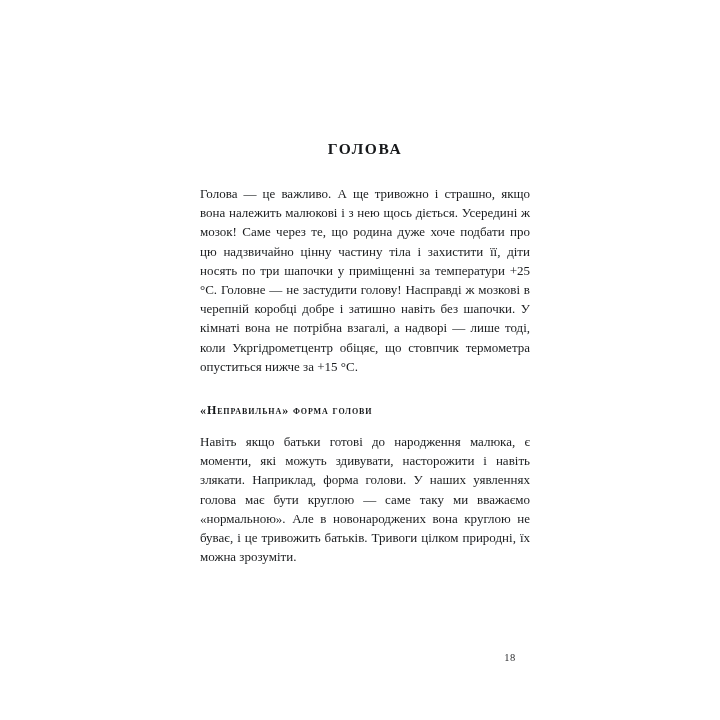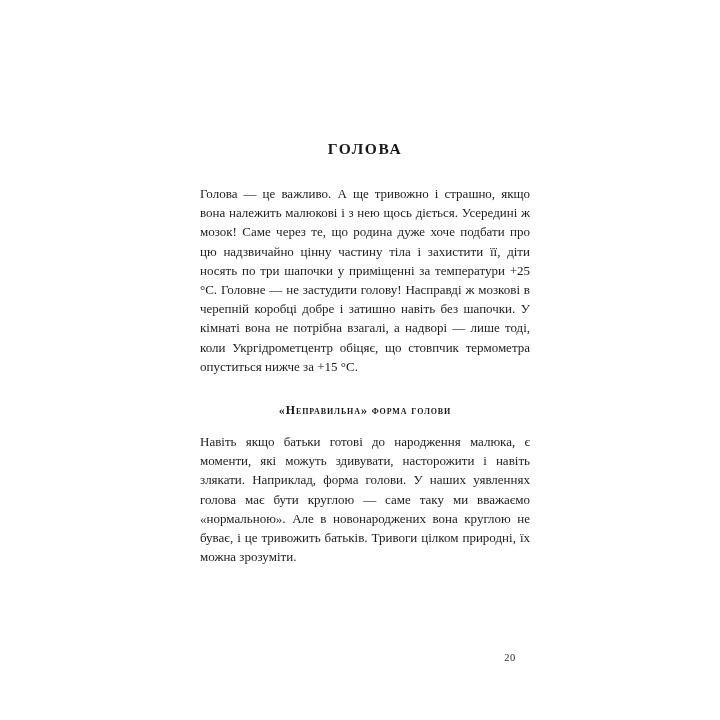--- a/index.html
+++ b/index.html
@@ -46,21 +46,21 @@
   }
   .para.indent {
     text-indent: 16px;
   }
   .para + .para {
     margin-top: 0;
   }
   .section-heading {
     font-size: 12px;
     font-weight: bold;
-    text-align: center;
+    text-align: left;
     letter-spacing: 0.9px;
     margin: 27px 0 14px 0;
     color: #16181a;
     font-variant: small-caps;
   }
   .page-number {
     position: absolute;
     left: 0;
     right: 0;
     top: 652px;
@@ -85,15 +85,15 @@
     <p class="para">Голова — це важливо. А ще тривожно і страшно, якщо вона належить малюкові і з нею щось діється. Усередині ж мозок! Саме через те, що родина дуже хоче подбати про цю надзвичайно цінну частину тіла і захистити її, діти носять по три шапочки у приміщенні за температури +25 °C. Головне — не застудити голову! Насправді ж мозкові в черепній коробці добре і затишно навіть без шапочки. У кімнаті вона не потрібна взагалі, а надворі — лише тоді, коли Укргідрометцентр обіцяє, що стовпчик термометра опустить­ся нижче за +15 °C.</p>
 
     <h2 class="section-heading">«Неправильна» форма голови</h2>
 
     <p class="para">Навіть якщо батьки готові до народження малюка, є моменти, які можуть здивувати, насторожити і на­віть злякати. Наприклад, форма голови. У наших уяв­леннях голова має бути круглою — саме таку ми вва­жаємо «нормальною». Але в новонароджених вона круглою не буває, і це тривожить батьків. Тривоги цілком природні, їх можна зрозуміти.</p>
 
 
   </div>
 
   <div class="page-number">
-    <span class="inner">20</span>
+    <span class="inner">18</span>
   </div>
 </div>
 
 </body></html>

